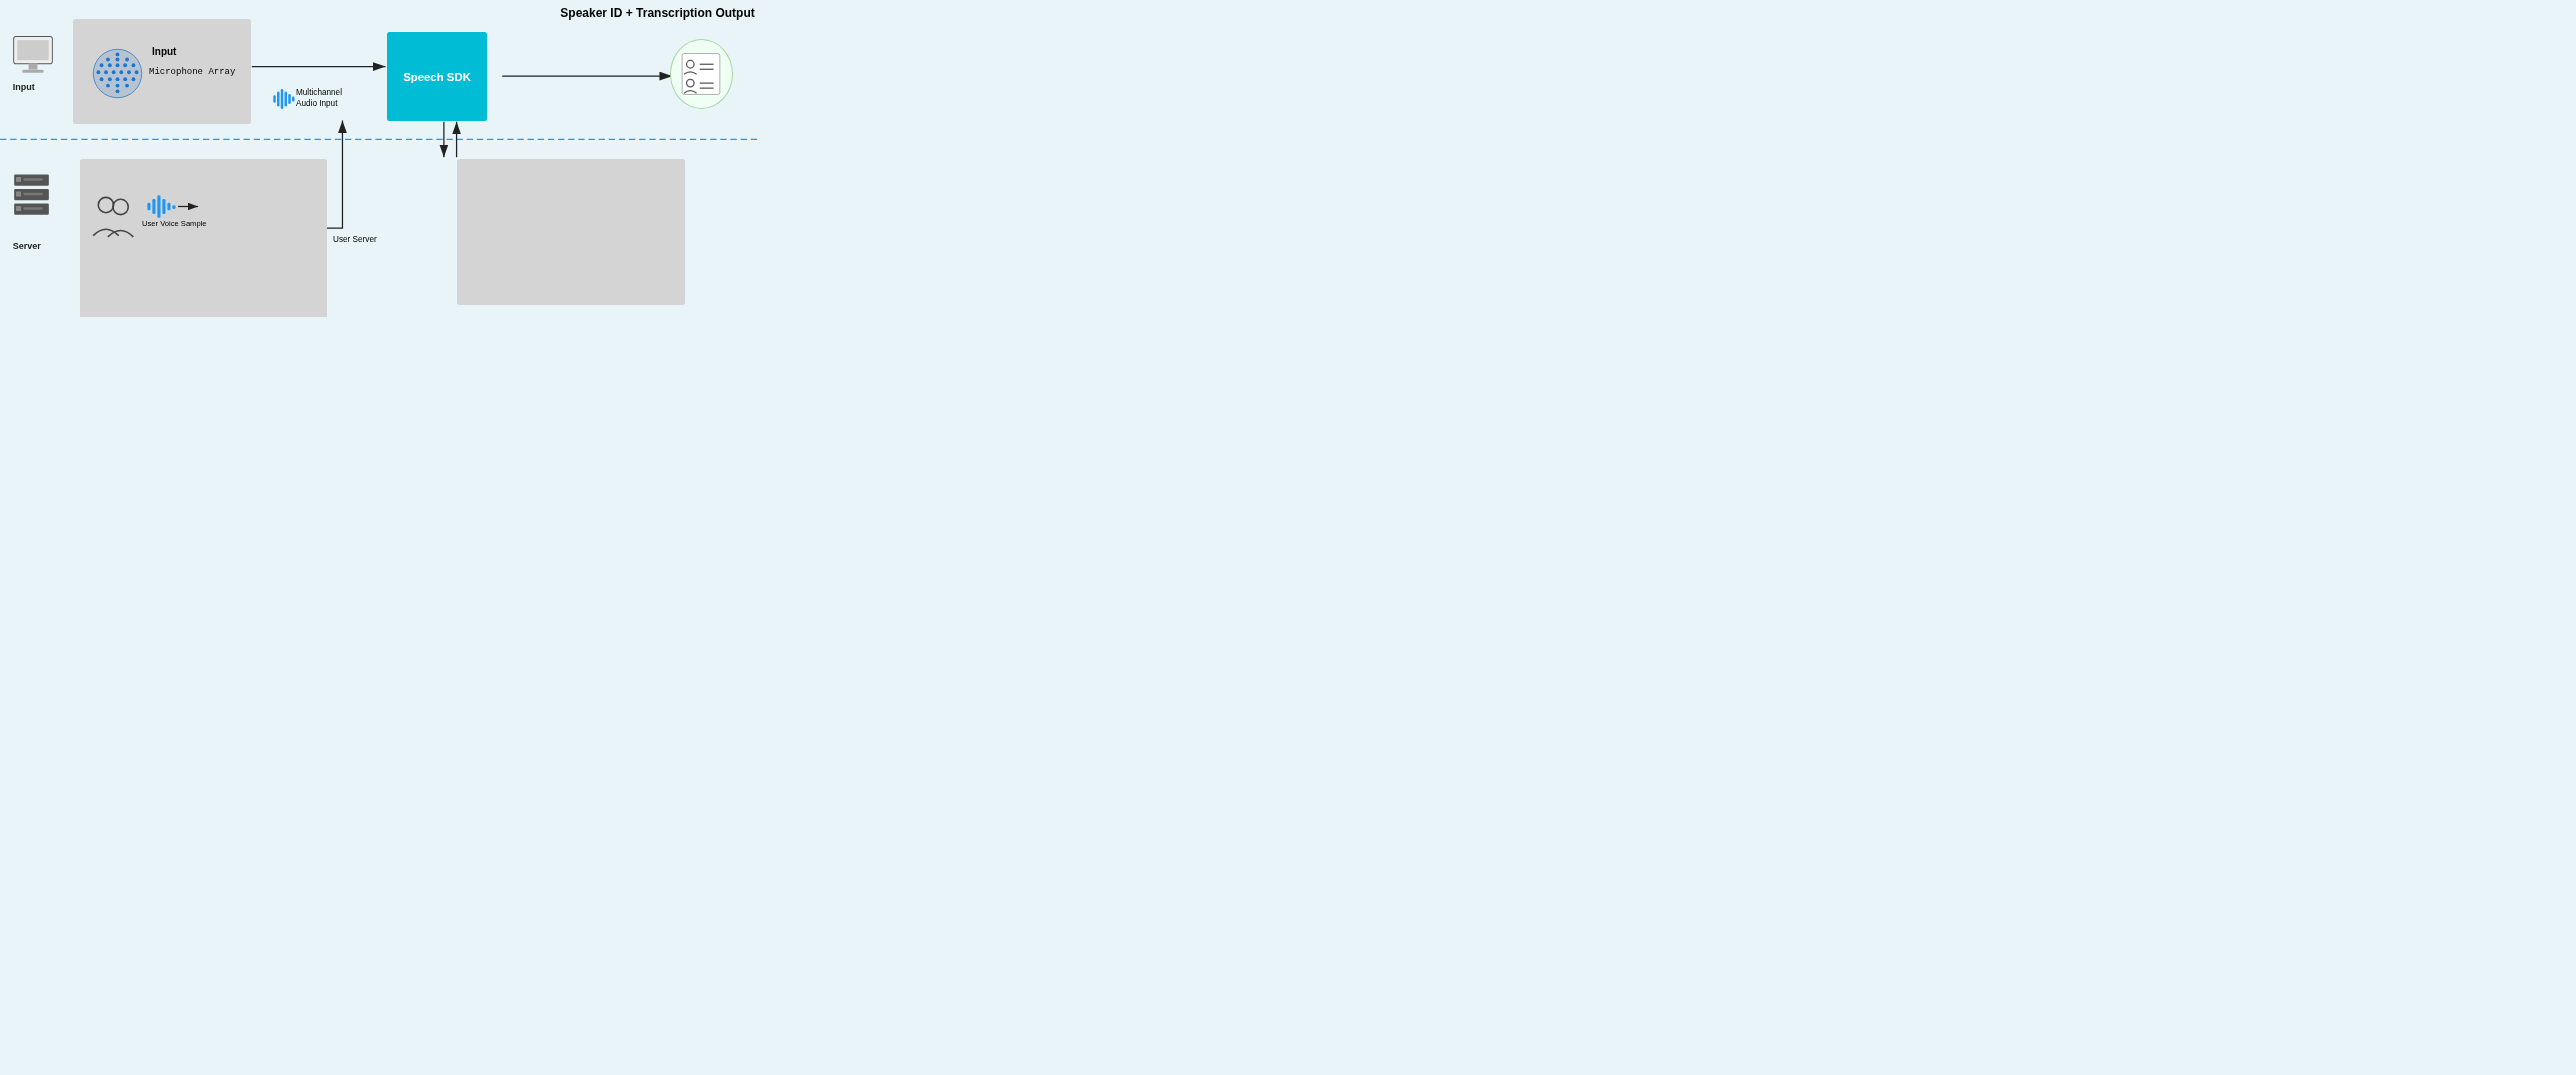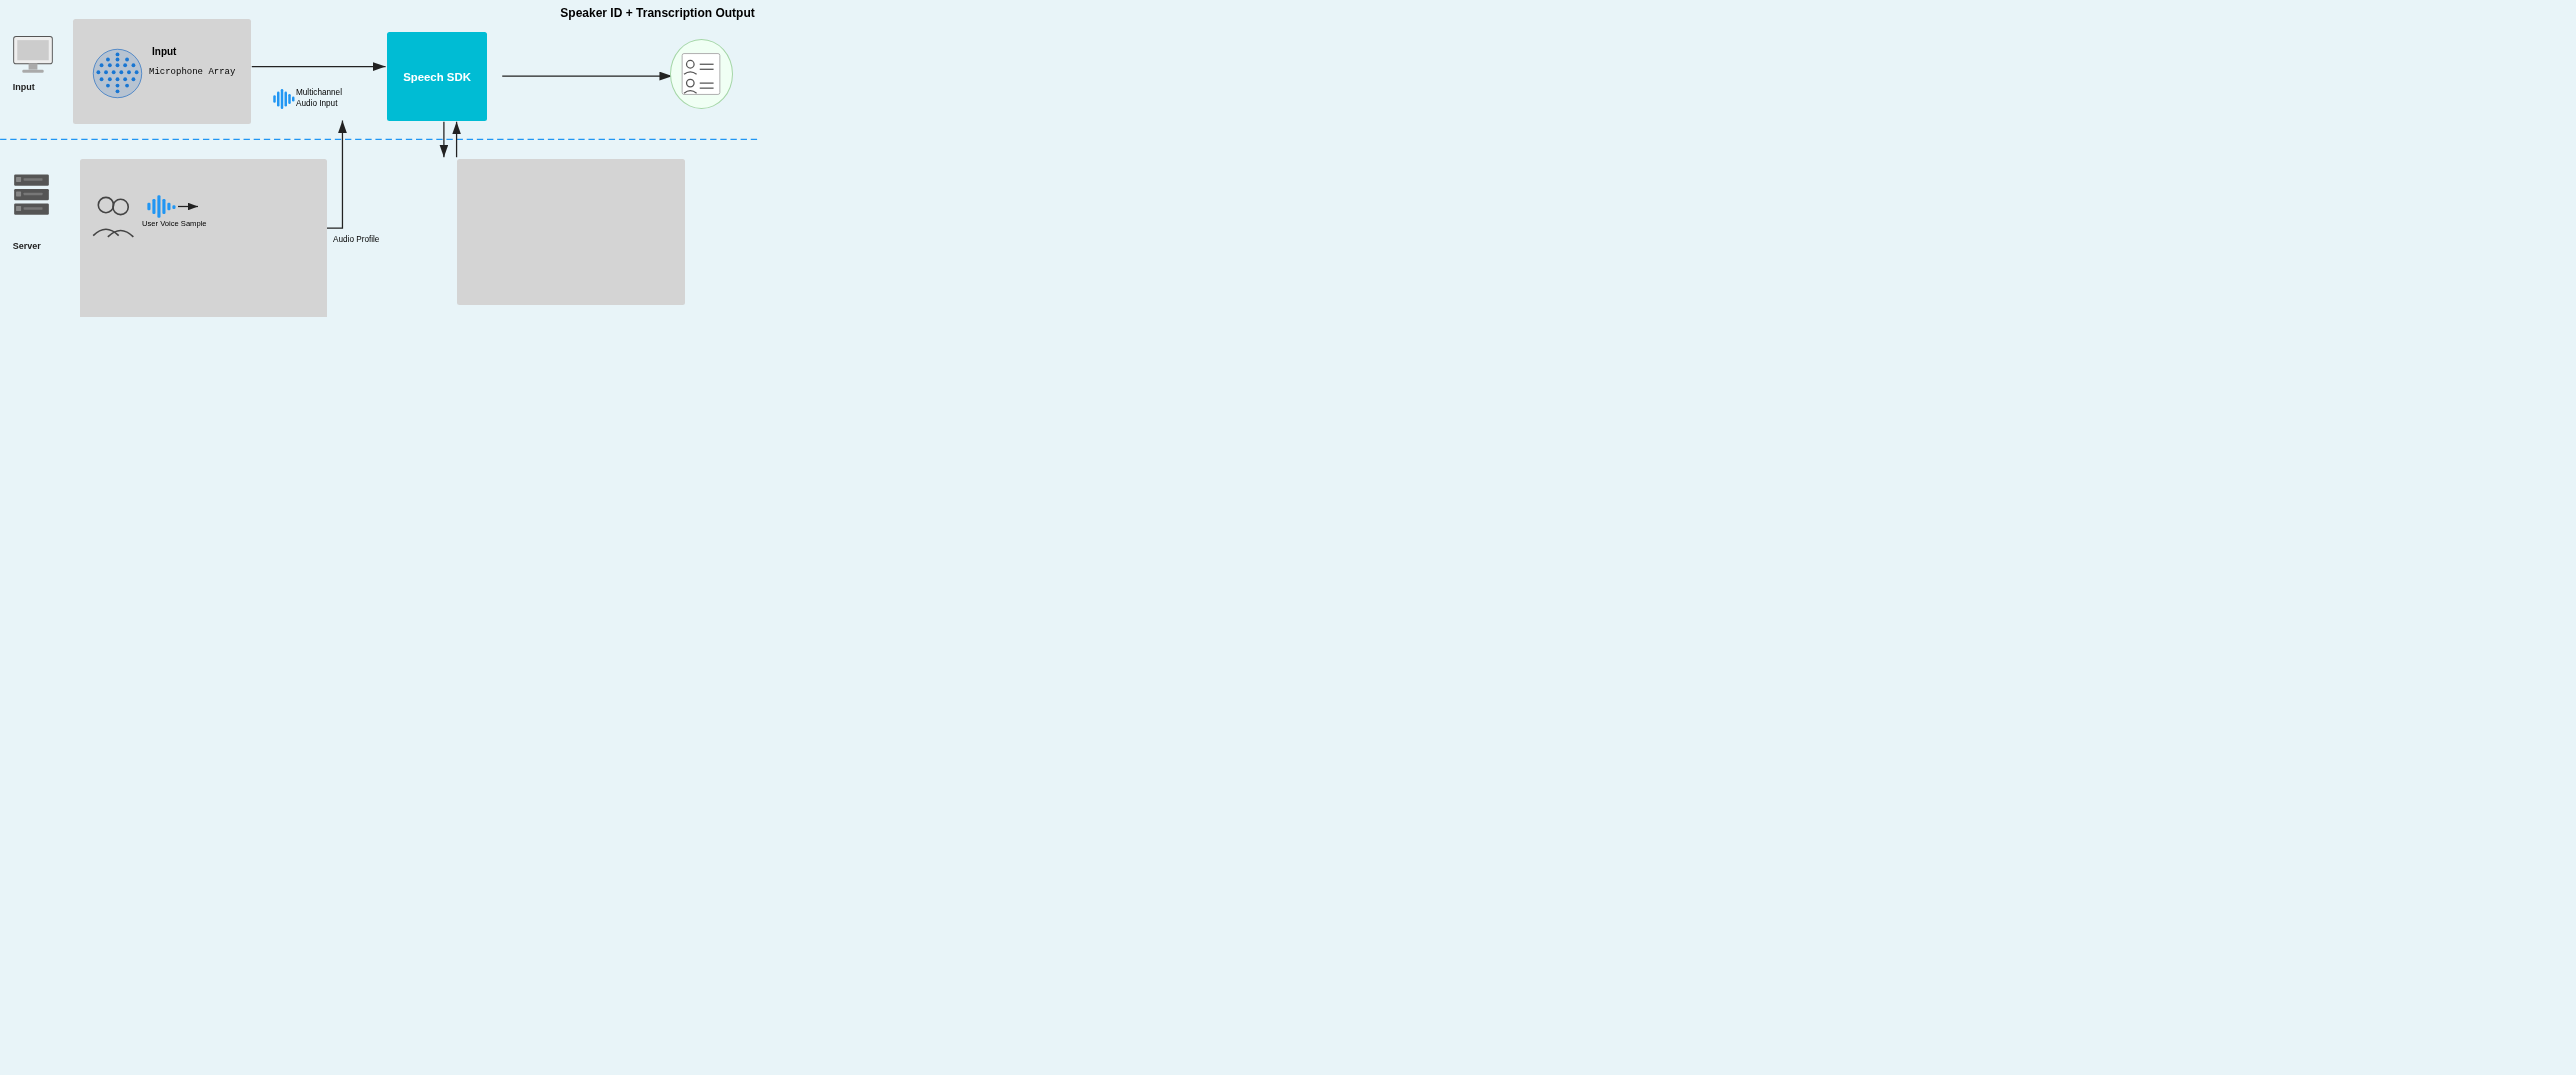--- a/index.html
+++ b/index.html
@@ -333,21 +333,21 @@
       <line x1="0" y1="15" x2="32" y2="15" stroke="#222" stroke-width="2" marker-end="url(#ah2)"></line>
     </svg>
 
     <div class="box box-cyan sig-box">
       <div class="sig-label">Signature
 Generation</div>
     </div>
 
   </div>
 
-  <div style="position:absolute; left:333px; top:235px; font-size:8.2px;">Audio Profile</div>
+  <div style="position:absolute; left:333px; top:235px; font-size:8.2px;">User Server</div>
 
   <div class="box box-gray cts-box">
     <div class="cts-title">Conversation Transcription
 Service (Backend)</div>
 
     <div class="inner-box box-light-blue" style="left:463px; top:202px; width:165px; height:44px;">
       <span>Speaker Identification</span>
     </div>
 
     <div class="inner-box box-light-blue" style="left:463px; top:257px; width:165px; height:41px;">

